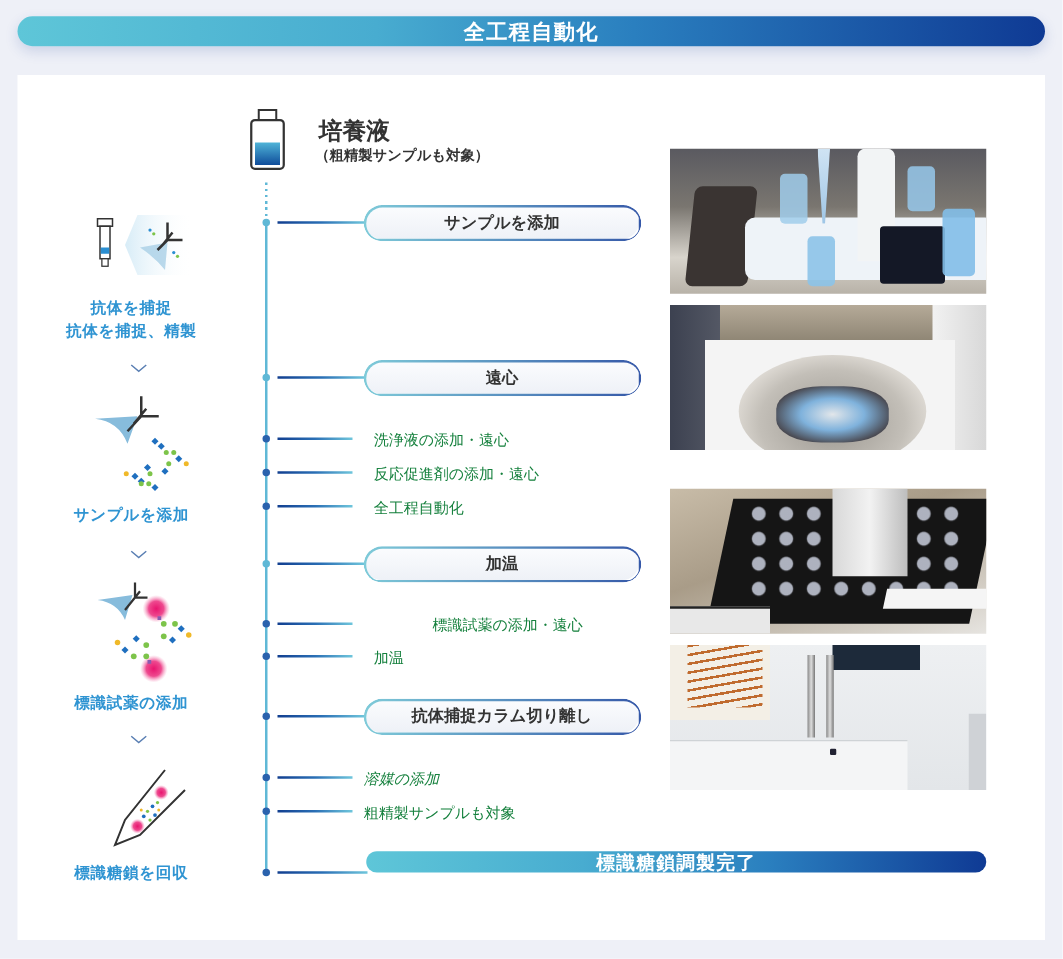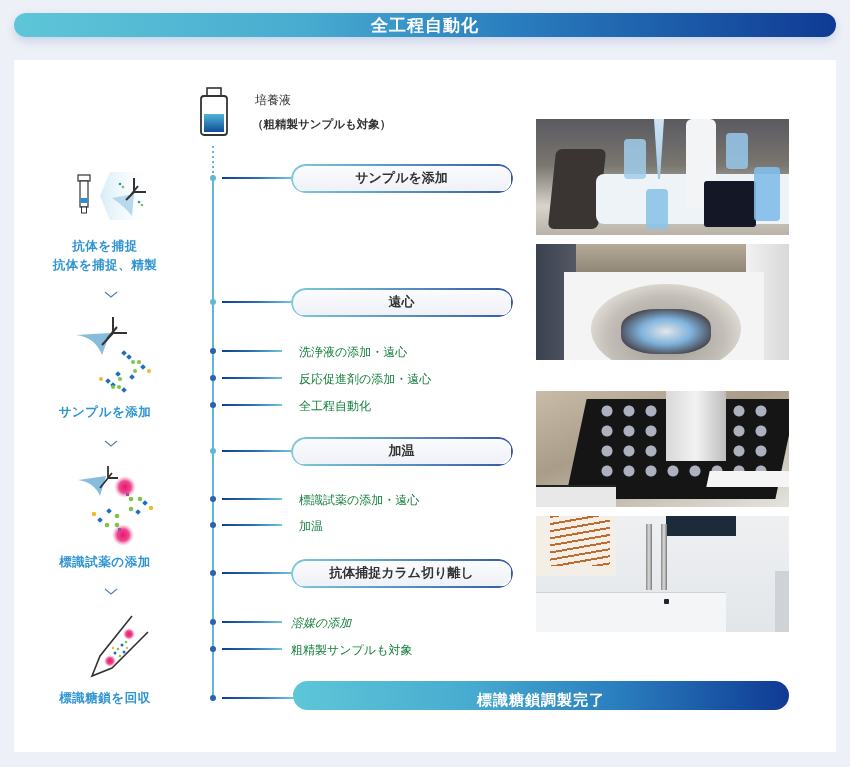--- a/index.html
+++ b/index.html
@@ -44,24 +44,24 @@
   }
   .pill::before {
     content: ""; position: absolute; inset: -1.5px; border-radius: 15px; padding: 1.5px;
     background: linear-gradient(90deg, #7fcbd9, #3558a8);
     -webkit-mask: linear-gradient(#000 0 0) content-box, linear-gradient(#000 0 0);
     -webkit-mask-composite: xor; mask-composite: exclude;
   }
   .sub { position: absolute; left: 299px; font-size: 12px; color: #15803d; }
 
   .final-pill {
-    position: absolute; left: 293px; top: 681px; width: 496px; height: 29px; border-radius: 17px;
+    position: absolute; left: 293px; top: 681px; width: 496px; height: 17px; border-radius: 17px;
     background: linear-gradient(90deg, #5ec6d8 0%, #48acd0 35%, #2a7fbf 65%, #0f3a94 100%);
     color: #fff; font-size: 15px; font-weight: bold; letter-spacing: 1px;
-    display: flex; align-items: flex-end; justify-content: center;
+    display: flex; align-items: flex-start; justify-content: center;
   }
 
   
   .photo { position: absolute; left: 536px; width: 253px; overflow: hidden; }
 </style>
 </head>
 <body>
 
 <div class="header-bar">
   <span>全工程自動化</span>
@@ -75,21 +75,21 @@
     <rect x="2" y="9" width="26" height="39" rx="3" fill="#fff" stroke="#333" stroke-width="1.8"></rect>
     <defs>
         <linearGradient id="liq" x1="0" y1="0" x2="0" y2="1">
           <stop offset="0" stop-color="#4fb4d8"></stop>
           <stop offset="1" stop-color="#0f4c9a"></stop>
         </linearGradient>
       </defs>
     <rect x="5" y="27" width="20" height="18" fill="url(#liq)"></rect>
   </svg>
 </div>
-<div style="position:absolute;left:255px;top:92px;font-size:12px;font-weight:normal;color:#333;">培養液</div>
+<div style="position:absolute;left:255px;top:92px;font-size:19px;font-weight:bold;color:#333;">培養液</div>
 <div style="position:absolute;left:252px;top:117px;font-size:11.5px;font-weight:bold;color:#333;">（粗精製サンプルも対象）</div>
 
 <div class="dotline"></div>
 <div class="vline" style="top:180px;height:518px;"></div>
 
 <div class="node" style="top:175px;"></div>
 <div class="hline" style="top:177px;width:70px;"></div>
 <div class="pill" style="top:164px;">
     <span>サンプルを添加</span>
   </div>
@@ -113,21 +113,21 @@
 <div class="sub" style="top:398px;">全工程自動化</div>
 
 <div class="node" style="top:448px;"></div>
 <div class="hline" style="top:450px;width:70px;"></div>
 <div class="pill" style="top:437px;">
     <span>加温</span>
   </div>
 
 <div class="node dark" style="top:496px;"></div>
 <div class="hline" style="top:498px;width:60px;"></div>
-<div class="sub" style="top:492px;">標識試薬の添加・遠心</div>
+<div class="sub" style="top:492px;margin-left:47px;">標識試薬の添加・遠心</div>
 
 <div class="node dark" style="top:522px;"></div>
 <div class="hline" style="top:524px;width:60px;"></div>
 <div class="sub" style="top:518px;">加温</div>
 
 <div class="node dark" style="top:570px;"></div>
 <div class="hline" style="top:572px;width:70px;"></div>
 <div class="pill" style="top:559px;">
     <span>抗体捕捉カラム切り離し</span>
   </div>

